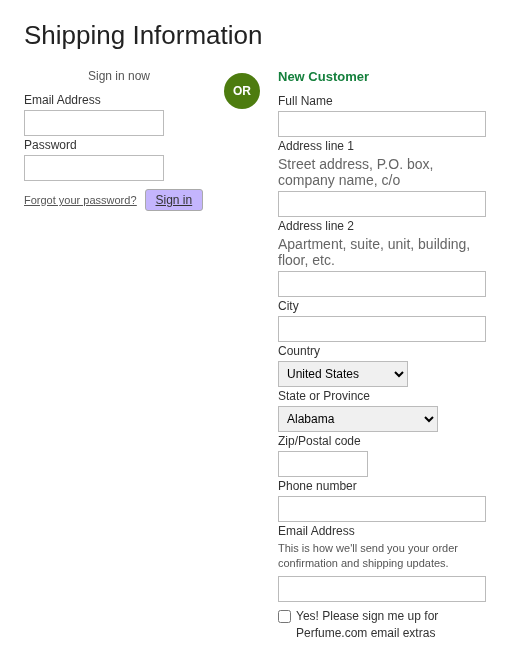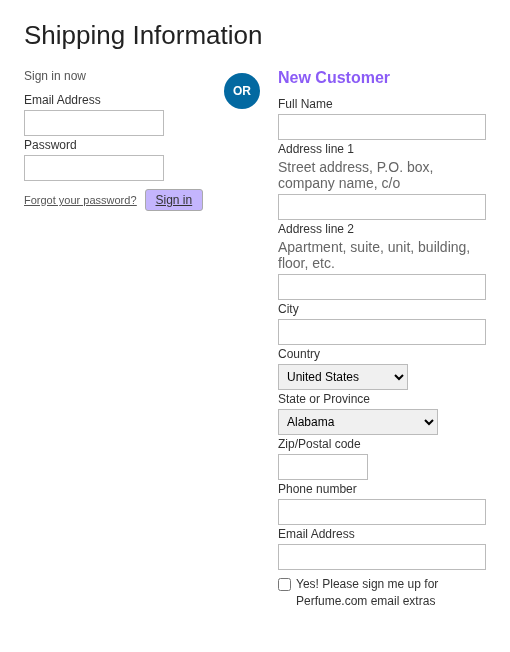--- a/index.html
+++ b/index.html
@@ -25,52 +25,53 @@
     }
     .left-panel {
       width: 200px;
       flex-shrink: 0;
       padding-right: 10px;
     }
     .or-circle {
       width: 36px;
       height: 36px;
       border-radius: 50%;
-      background: #0369a1;
+      background: #4d7c0f;
       color: #fff;
       font-size: 12px;
       font-weight: bold;
       display: flex;
       align-items: center;
       justify-content: center;
       flex-shrink: 0;
       margin-top: 0;
       align-self: flex-start;
       margin-top: 4px;
     }
     .right-panel {
       flex: 1;
       padding-left: 18px;
     }
     .section-title {
-      font-size: 16px;
+      font-size: 13px;
       font-weight: bold;
-      color: #8b5cf6;
+      color: #15803d;
       margin-bottom: 10px;
     }
     .returning-title {
       font-size: 16px;
       font-weight: bold;
       color: #222;
       margin-bottom: 2px;
     }
     .sign-in-now {
       font-size: 12px;
       color: #555;
       margin-bottom: 10px;
+      text-align: center;
     }
     .field-label {
       font-size: 12px;
       color: #333;
       margin-bottom: 3px;
       margin-top: 0;
       display: block;
     }
     .field-hint {
       font-size: 14px;
@@ -231,20 +232,21 @@
       <input class="text-input zip-input" type="text" style="">
     </div>
 
     <div class="field-group">
       <label class="field-label">Phone number</label>
       <input class="text-input" type="text" style="">
     </div>
 
     <div class="field-group">
       <label class="field-label">Email Address</label>
+      <span class="email-note">This is how we'll send you your order confirmation and shipping updates.</span>
       <input class="text-input" type="text" style="">
     </div>
 
     <div class="checkbox-row">
       <input type="checkbox" style="margin-top: 2px; flex-shrink: 0;">
       <span class="checkbox-label">Yes! Please sign me up for Perfume.com email extras</span>
     </div>
 
   </div>
 

